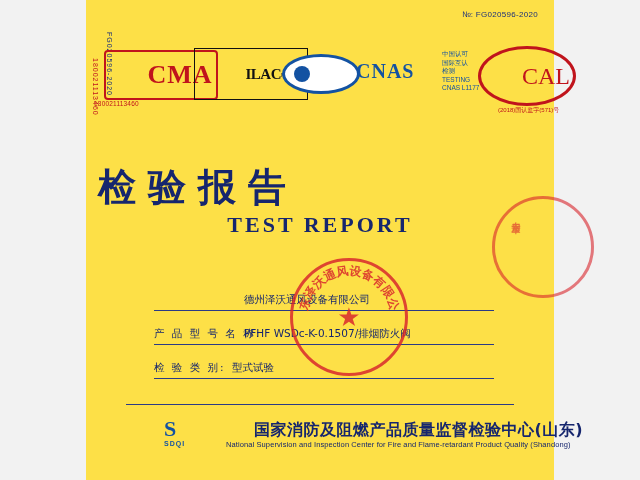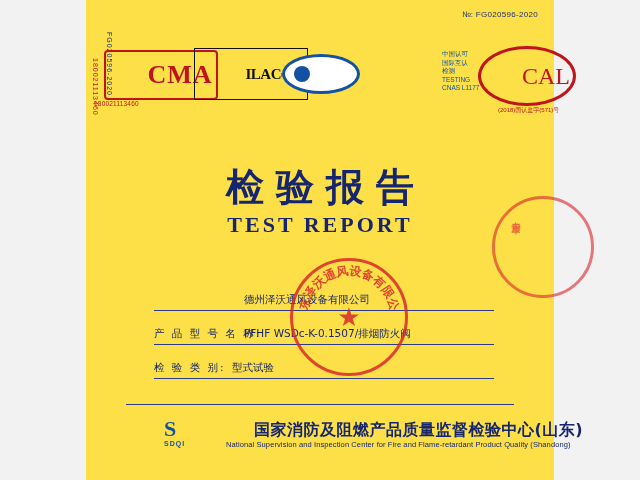--- a/index.html
+++ b/index.html
@@ -162,21 +162,21 @@
     font-size: 6px;
     color: #c0141c;
     white-space: nowrap;
   }
 
   
   .title-cn {
     position: absolute;
     top: 162px;
     left: 0; right: 0;
-    text-align: center;
+    text-align: left;
     font-size: 38px;
     letter-spacing: 12px;
     font-weight: bold;
     color: #16266e;
     font-family: "DejaVu Sans", sans-serif;
     text-indent: 12px;
   }
   .title-en {
     position: absolute;
     top: 212px;
@@ -334,20 +334,21 @@
 
       <div class="logo cma">CMA</div>
       <div class="cma-sub">180021113460</div>
 
       <div class="logo ilac">
         <span class="big">ILAC</span>
         <span class="sm">MRA</span>
       </div>
 
       <div class="logo cnas-mark"></div>
+      <div class="logo cnas-word">CNAS</div>
       <div class="logo cnas-txt">
         <div>中国认可</div>
         <div>国际互认</div>
         <div>检测</div>
         <div>TESTING</div>
         <div>CNAS L1177</div>
       </div>
 
       <div class="logo cal">CAL</div>
       <div class="logo cal-sub">(2018)国认监字(571)号</div>

